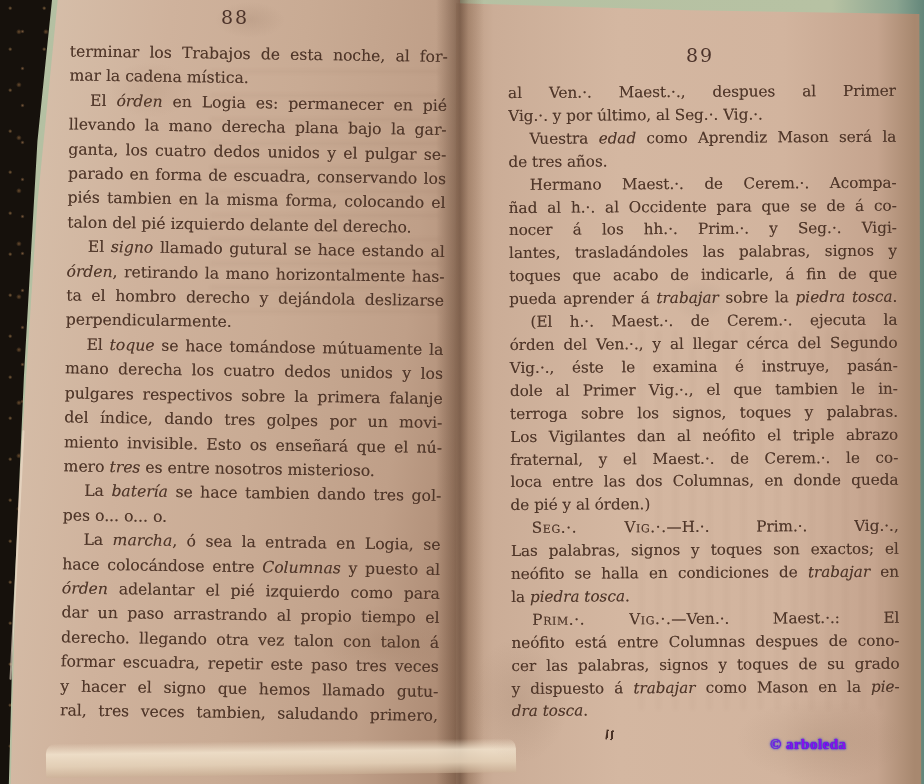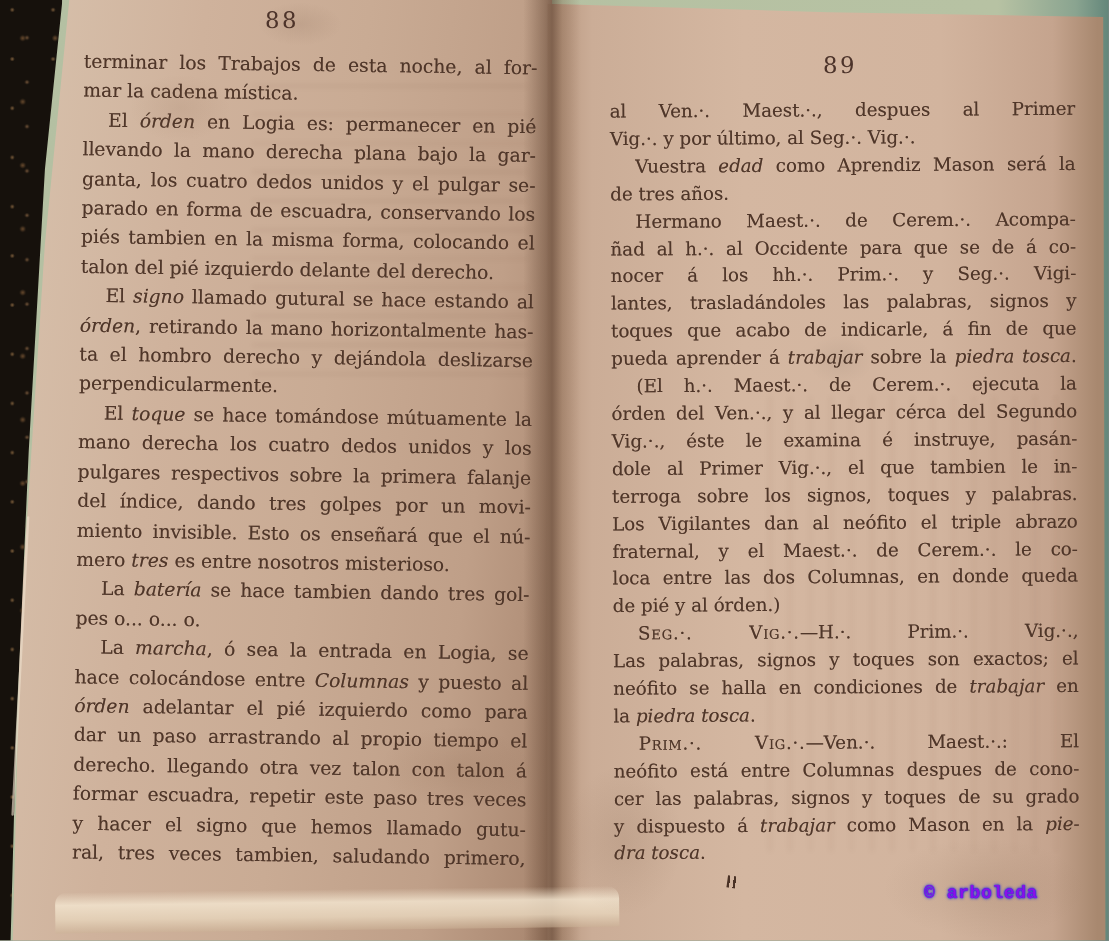--- a/index.html
+++ b/index.html
@@ -66,21 +66,21 @@
   .text-right{left:508px;top:82px;width:388px;font-size:15.2px;line-height:22.9px;transform:rotate(-0.35deg);transform-origin:0 0;}
   .line{text-align:justify;text-align-last:justify;}
   .line.noj{text-align-last:left;}
   .line.ind{padding-left:21px;}
   .seg-i{font-style:italic;}
   .seg-sc{font-variant:small-caps;letter-spacing:0.6px;}
   .tick-marks{position:absolute;left:606px;top:730px;width:9px;height:10px;transform:rotate(8deg);
     background:linear-gradient(90deg,#4a3226 0 2px,transparent 2px 5px,#4a3226 5px 7px,transparent 7px);}
   .watermark{
     position:absolute;left:770px;top:736px;
-    font-family:Liberation Mono, monospace;
+    font-family:Liberation Serif, serif;
     font-weight:bold;font-size:15px;letter-spacing:0.5px;color:#8a10e8;
     text-shadow:0 0 1px #1a28e0,0 0 2px #1a28e0,0 0 3px rgba(26,40,224,0.6);
   }
 </style>
 </head>
 <body>
 
 <div class="scene">
   <div class="page-left"></div>
   <div class="page-right"></div>

